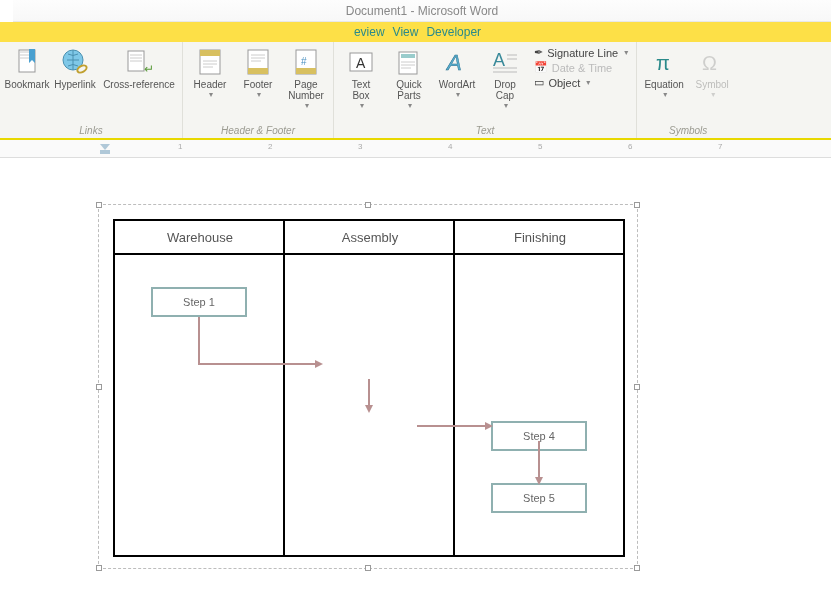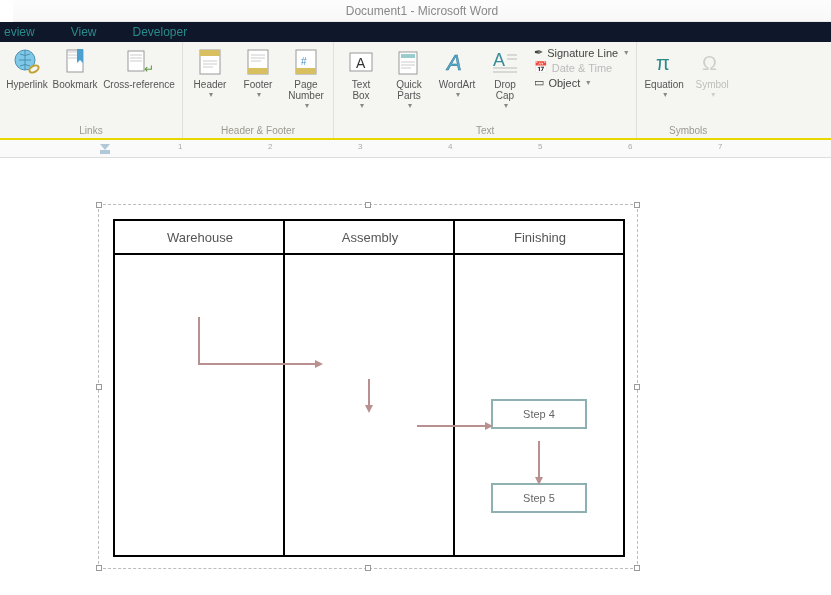--- a/index.html
+++ b/index.html
@@ -1,30 +1,30 @@
 <!DOCTYPE html>
 <html><head>
 <meta charset="utf-8">
 <style>
 * { margin: 0; padding: 0; box-sizing: border-box; }
 body { font-family: "Segoe UI", Tahoma, sans-serif; font-size: 11px; background: #fff; width: 831px; height: 595px; overflow: hidden; }
 
 .titlebar { background: linear-gradient(#fdfdfd,#f8f8f8); height: 22px; text-align: center; line-height: 22px; color: #888; font-size: 12px; border-bottom: 1px solid #e8e8e8; margin-left: 13px; }
 
-.menubar { background: #0f172a; height: 20px; display: flex; gap: 36px; padding-left: 4px; align-items: center; }
+.menubar { background: #fde047; height: 20px; display: flex; gap: 8px; padding-left: 4px; align-items: center; justify-content: center; }
 .menubar span { color: #2a8a8a; font-size: 12px; }
 
 .ribbon { background: #f5f5f2; border-bottom: 2px solid #e8d800; height: 98px; display: flex; }
 .group { display: flex; flex-direction: column; align-items: center; justify-content: space-between; padding: 2px 4px 1px 4px; border-right: 1px solid #e0e0da; }
 .group-row { display: flex; gap: 2px; align-items: flex-start; }
 .btn { display: flex; flex-direction: column; align-items: center; width: 46px; padding: 2px 0; cursor: pointer; }
 .btn.wide { width: 78px; }
 .btn .ico { width: 32px; height: 32px; display: flex; align-items: center; justify-content: center; }
 .btn .lbl { font-size: 10px; color: #555; text-align: center; line-height: 11px; margin-top: 1px; }
-.group-label { font-size: 10px; color: #9a9a90; margin-bottom: 1px; }
+.group-label { font-size: 10px; color: #9a9a90; margin-bottom: 1px; font-style: italic; }
 .small-list { display: flex; flex-direction: column; gap: 2px; padding: 2px 4px; }
 .small-list .row { display: flex; align-items: center; gap: 4px; font-size: 11px; color: #444; }
 .small-list .row.dim { color: #bbb; }
 .tri { font-size: 8px; color: #888; margin-left: 2px; }
 
 .ruler { height: 18px; background: #fafafa; border-bottom: 1px solid #ddd; position: relative; font-size: 8px; color: #aaa; }
 .ruler .tick { position: absolute; top: 2px; }
 .ruler .indent { position: absolute; top: 4px; width: 10px; height: 10px; }
 
 .page-area { background: #fff; height: 437px; position: relative; padding: 24px 4px 0 18px; }
@@ -47,37 +47,37 @@
   <span>View</span>
   <span>Developer</span>
 </div>
 
 <div class="ribbon">
 
   <div class="group">
     <div class="group-row">
       <div class="btn">
         <div class="ico">
+          <svg width="28" height="30">
+              <rect x="6" y="3" width="16" height="22" fill="#fff" stroke="#999"></rect>
+              <path d="M6 5h16M6 8h16M6 11h16" stroke="#ccc"></path>
+              <path d="M16 2v14l3-3 3 3V2z" fill="#4aa0d0"></path>
+            </svg>
+        </div>
+        <div class="lbl">Bookmark</div>
+      </div>
+      <div class="btn">
+        <div class="ico">
           <svg width="30" height="30">
               <circle cx="13" cy="13" r="10" fill="#7fc8e8" stroke="#4a90b0"></circle>
               <path d="M7 13h12M13 3v20M8 7q5 3 10 0M8 19q5 -3 10 0" stroke="#4a90b0" fill="none"></path>
               <ellipse cx="22" cy="22" rx="5" ry="3" fill="none" stroke="#c0a030" stroke-width="2" transform="rotate(-30 22 22)"></ellipse>
             </svg>
         </div>
         <div class="lbl">Hyperlink</div>
-      </div>
-      <div class="btn">
-        <div class="ico">
-          <svg width="28" height="30">
-              <rect x="6" y="3" width="16" height="22" fill="#fff" stroke="#999"></rect>
-              <path d="M6 5h16M6 8h16M6 11h16" stroke="#ccc"></path>
-              <path d="M16 2v14l3-3 3 3V2z" fill="#4aa0d0"></path>
-            </svg>
-        </div>
-        <div class="lbl">Bookmark</div>
       </div>
       <div class="btn wide">
         <div class="ico">
           <svg width="30" height="30">
               <rect x="4" y="4" width="16" height="20" fill="#fff" stroke="#999"></rect>
               <path d="M6 8h12M6 11h12M6 14h12" stroke="#ccc"></path>
               <text x="20" y="26" font-size="12" fill="#5a9a3a">↵</text>
             </svg>
         </div>
         <div class="lbl">Cross-reference</div>
@@ -242,21 +242,22 @@
     <div class="handle" style="right:-3px;bottom:-3px"></div>
 
     <div class="swim">
       <div class="col" style="left:0;width:170px"></div>
       <div class="col" style="left:170px;width:170px"></div>
       <div class="col" style="left:340px;width:170px;border-right:none"></div>
       <div class="hdrcell" style="left:0;width:170px">Warehouse</div>
       <div class="hdrcell" style="left:170px;width:170px">Assembly</div>
       <div class="hdrcell" style="left:340px;width:170px">Finishing</div>
 
-      <div class="step" style="left:376px;top:178px">Step 4</div>
+      <div class="step" style="left:36px;top:66px">Step 1</div>
+      <div class="step" style="left:376px;top:200px">Step 4</div>
       <div class="step" style="left:376px;top:262px">Step 5</div>
 
       <svg style="position:absolute;left:0;top:0;width:100%;height:100%;pointer-events:none">
         <path class="arrow" d="M84 96 V143 H200"></path>
           <polygon class="arrowhead" points="200,139 208,143 200,147"></polygon>
         <path class="arrow" d="M254 158 V184"></path>
           <polygon class="arrowhead" points="250,184 254,192 258,184"></polygon>
         <path class="arrow" d="M302 205 H370"></path>
           <polygon class="arrowhead" points="370,201 378,205 370,209"></polygon>
         <path class="arrow" d="M424 220 V256"></path>

